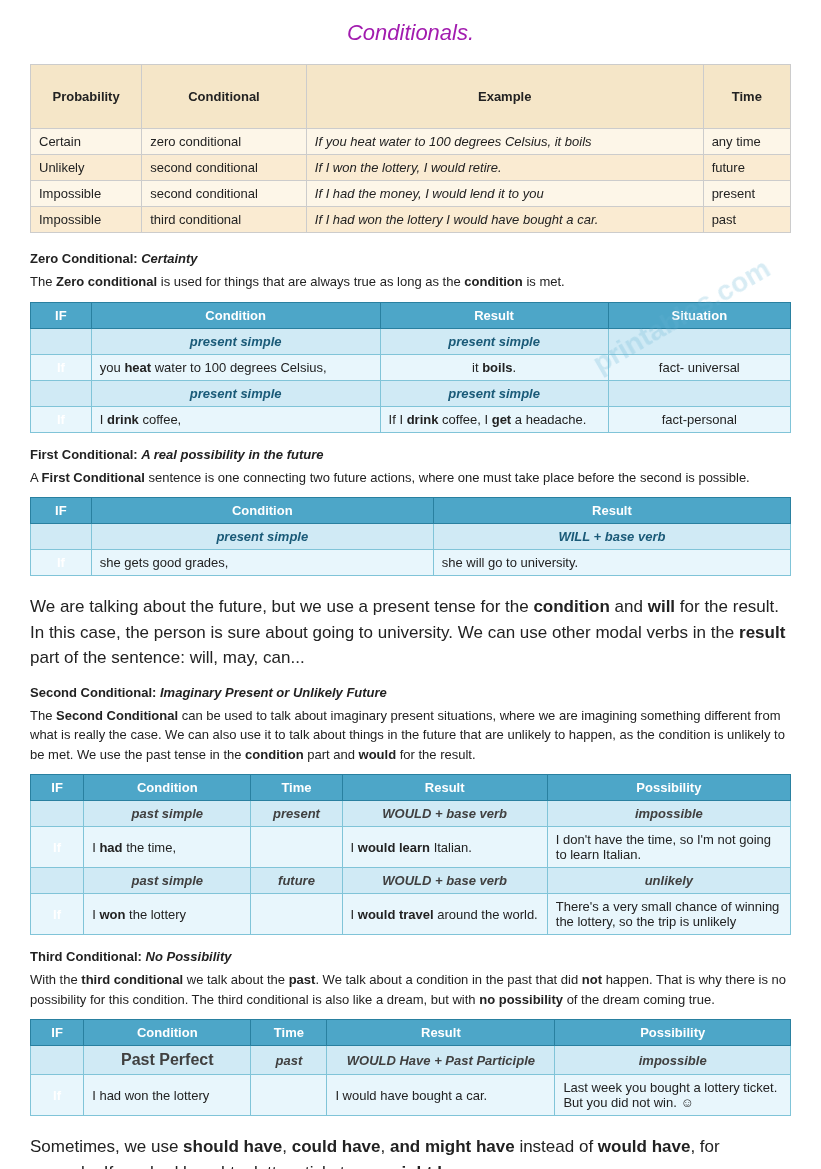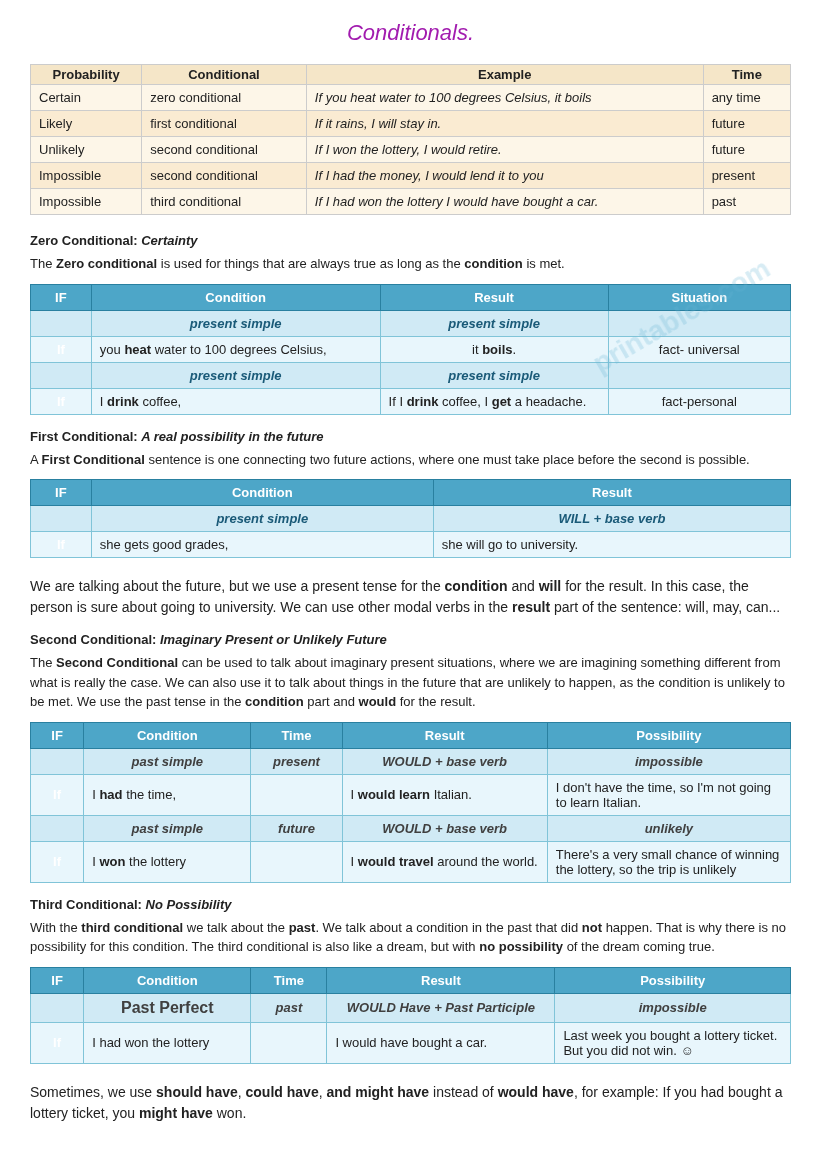--- a/index.html
+++ b/index.html
@@ -22,21 +22,21 @@
     }
     
     .overview-table {
       width: 100%;
       border-collapse: collapse;
       margin-bottom: 18px;
     }
     .overview-table th {
       background: #f5e6c8;
       border: 1px solid #ccc;
-      padding: 2px 8px;
+      padding: 24px 8px;
       font-weight: bold;
       text-align: center;
     }
     .overview-table td {
       border: 1px solid #ccc;
       padding: 5px 8px;
       vertical-align: middle;
     }
     .overview-table td.example {
       font-style: italic;
@@ -95,21 +95,21 @@
       text-align: center;
     }
     .cond-table td.left-text { text-align: left; }
 
     
     .cond-table2 th { background: #4da6c8; color: #fff; }
     .cond-table2 tr.header-row td { background: #d0eaf5; font-weight: bold; font-style: italic; color: #404040; }
     .cond-table2 tr.data-row td { background: #e8f6fc; }
 
     .note {
-      font-size: 14px;
+      font-size: 17px;
       line-height: 1.5;
       margin-top: 18px;
       margin-bottom: 10px;
     }
     .note strong { font-weight: bold; }
     .watermark {
       position: fixed;
       right: 40px;
       top: 300px;
       transform: rotate(-30deg);
@@ -138,26 +138,20 @@
     </tr>
   </thead>
   <tbody>
     <tr>
       <td>Certain</td>
       <td>zero conditional</td>
       <td class="example">If you heat water to 100 degrees Celsius, it boils</td>
       <td>any time</td>
     </tr>
     <tr>
-      <td>Likely</td>
-      <td>first conditional</td>
-      <td class="example">If it rains, I will stay in.</td>
-      <td>future</td>
-    </tr>
-    <tr>
       <td>Unlikely</td>
       <td>second conditional</td>
       <td class="example">If I won the lottery, I would retire.</td>
       <td>future</td>
     </tr>
     <tr>
       <td>Impossible</td>
       <td>second conditional</td>
       <td class="example">If I had the money, I would lend it to you</td>
       <td>present</td>

